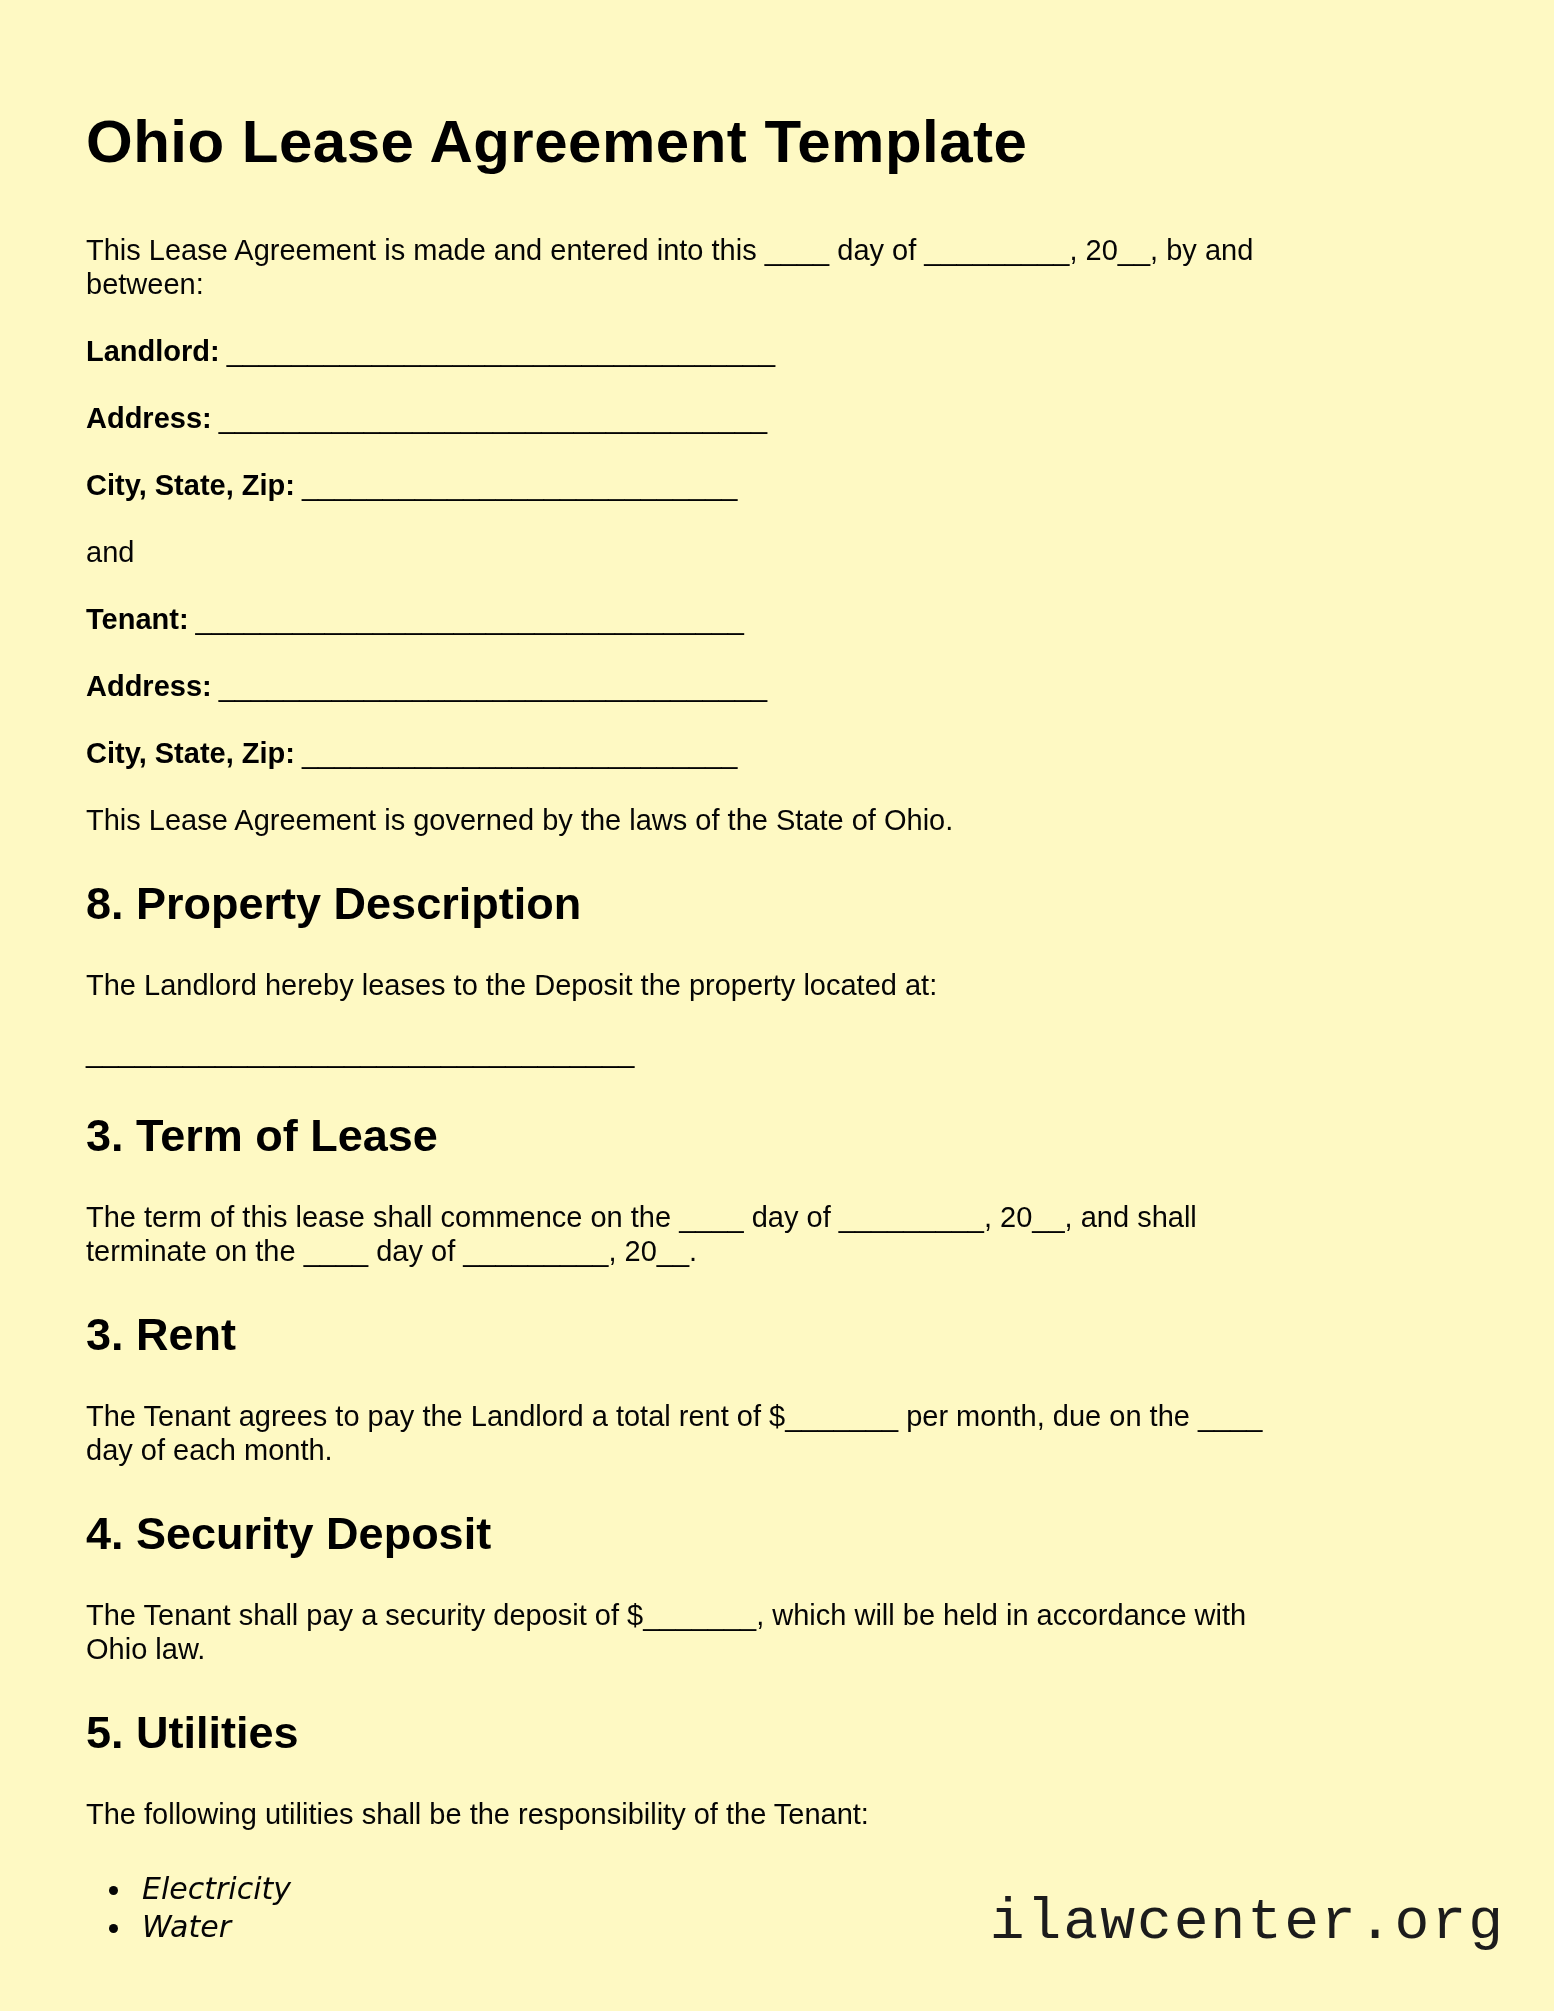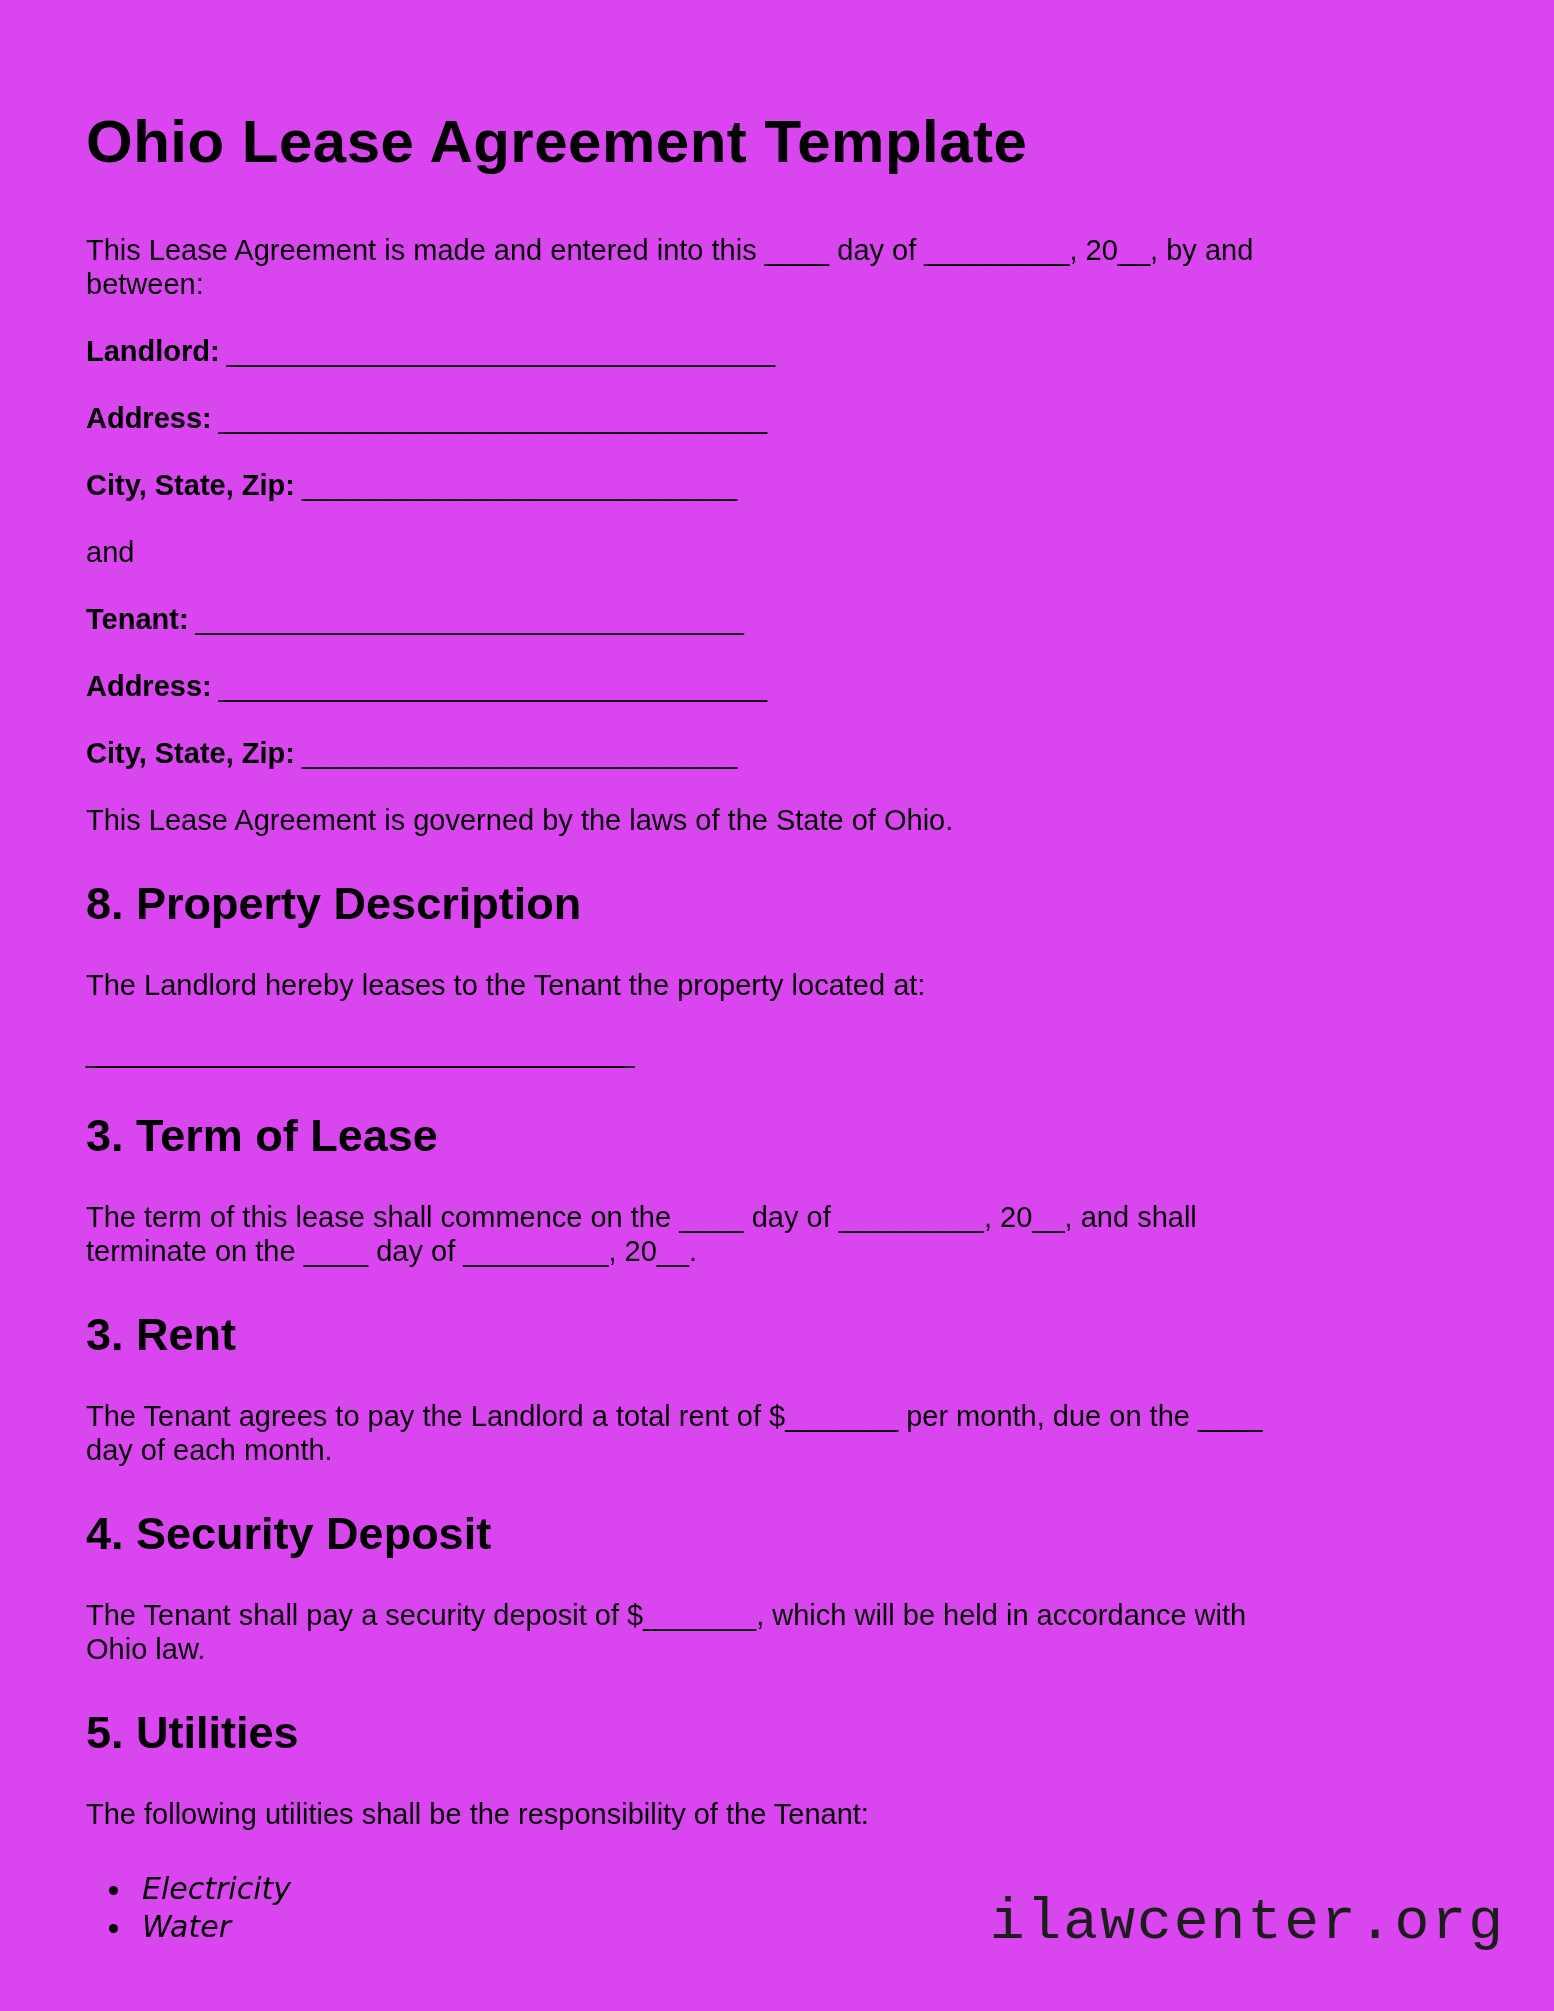--- a/index.html
+++ b/index.html
@@ -5,21 +5,21 @@
   html, body {
     margin: 0;
     padding: 0;
     background: #ffffff;
   }
   .page {
     position: relative;
     width: 1554px;
     height: 2011px;
     box-sizing: border-box;
-    background: #d946ef;
+    background: #fef9c3;
     padding: 112px 64px 0 86px;
     font-family: "Liberation Sans", sans-serif;
     color: #000000;
     overflow: hidden;
   }
   .doc-title {
     font-size: 60px;
     line-height: 1;
     font-weight: bold;
     margin: 0 0 61px 0;
@@ -102,21 +102,21 @@
 
   <p class="party-line"><span class="label">Tenant:</span><span class="blank">__________________________________</span></p>
 
   <p class="party-line"><span class="label">Address:</span><span class="blank">__________________________________</span></p>
 
   <p class="party-line"><span class="label">City, State, Zip:</span><span class="blank">___________________________</span></p>
 
   <p class="para">This Lease Agreement is governed by the laws of the State of Ohio.</p>
 
   <h2 class="section-heading">8. Property Description</h2>
-  <p class="para">The Landlord hereby leases to the Tenant the property located at:</p>
+  <p class="para">The Landlord hereby leases to the Deposit the property located at:</p>
   <p class="blank-line">__________________________________</p>
 
   <h2 class="section-heading">3. Term of Lease</h2>
   <p class="para">The term of this lease shall commence on the ____ day of _________, 20__, and shall
 terminate on the ____ day of _________, 20__.</p>
 
   <h2 class="section-heading">3. Rent</h2>
   <p class="para">The Tenant agrees to pay the Landlord a total rent of $_______ per month, due on the ____
 day of each month.</p>
 

